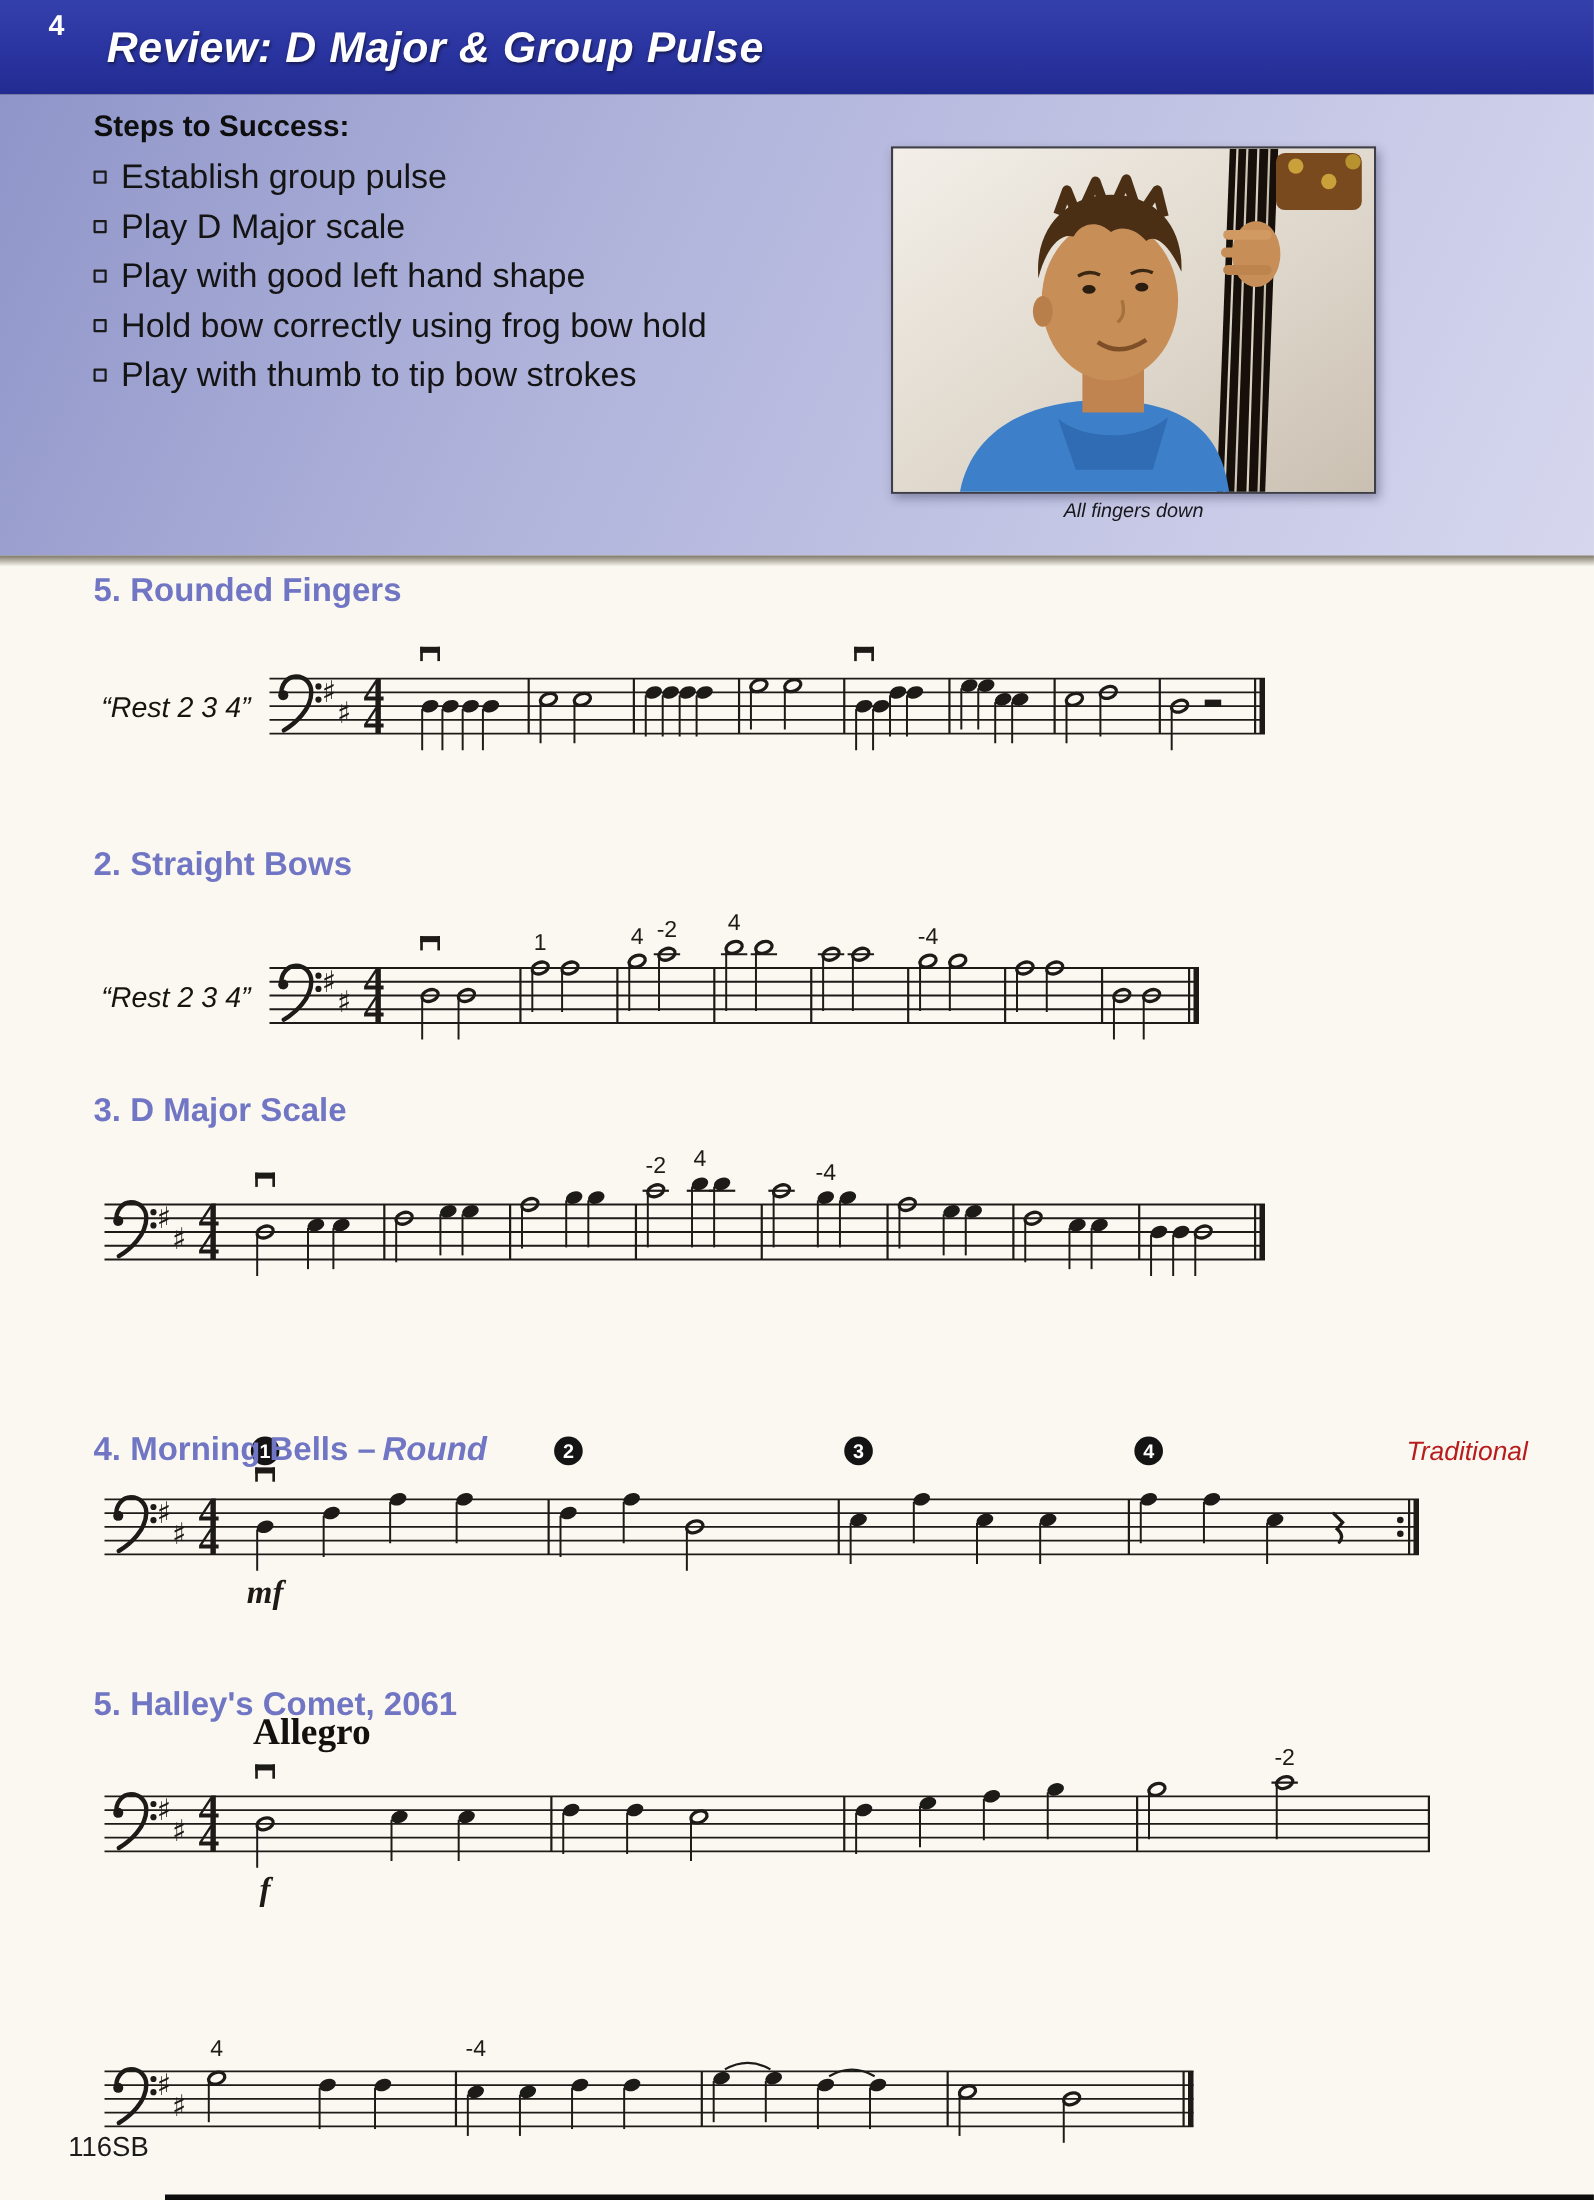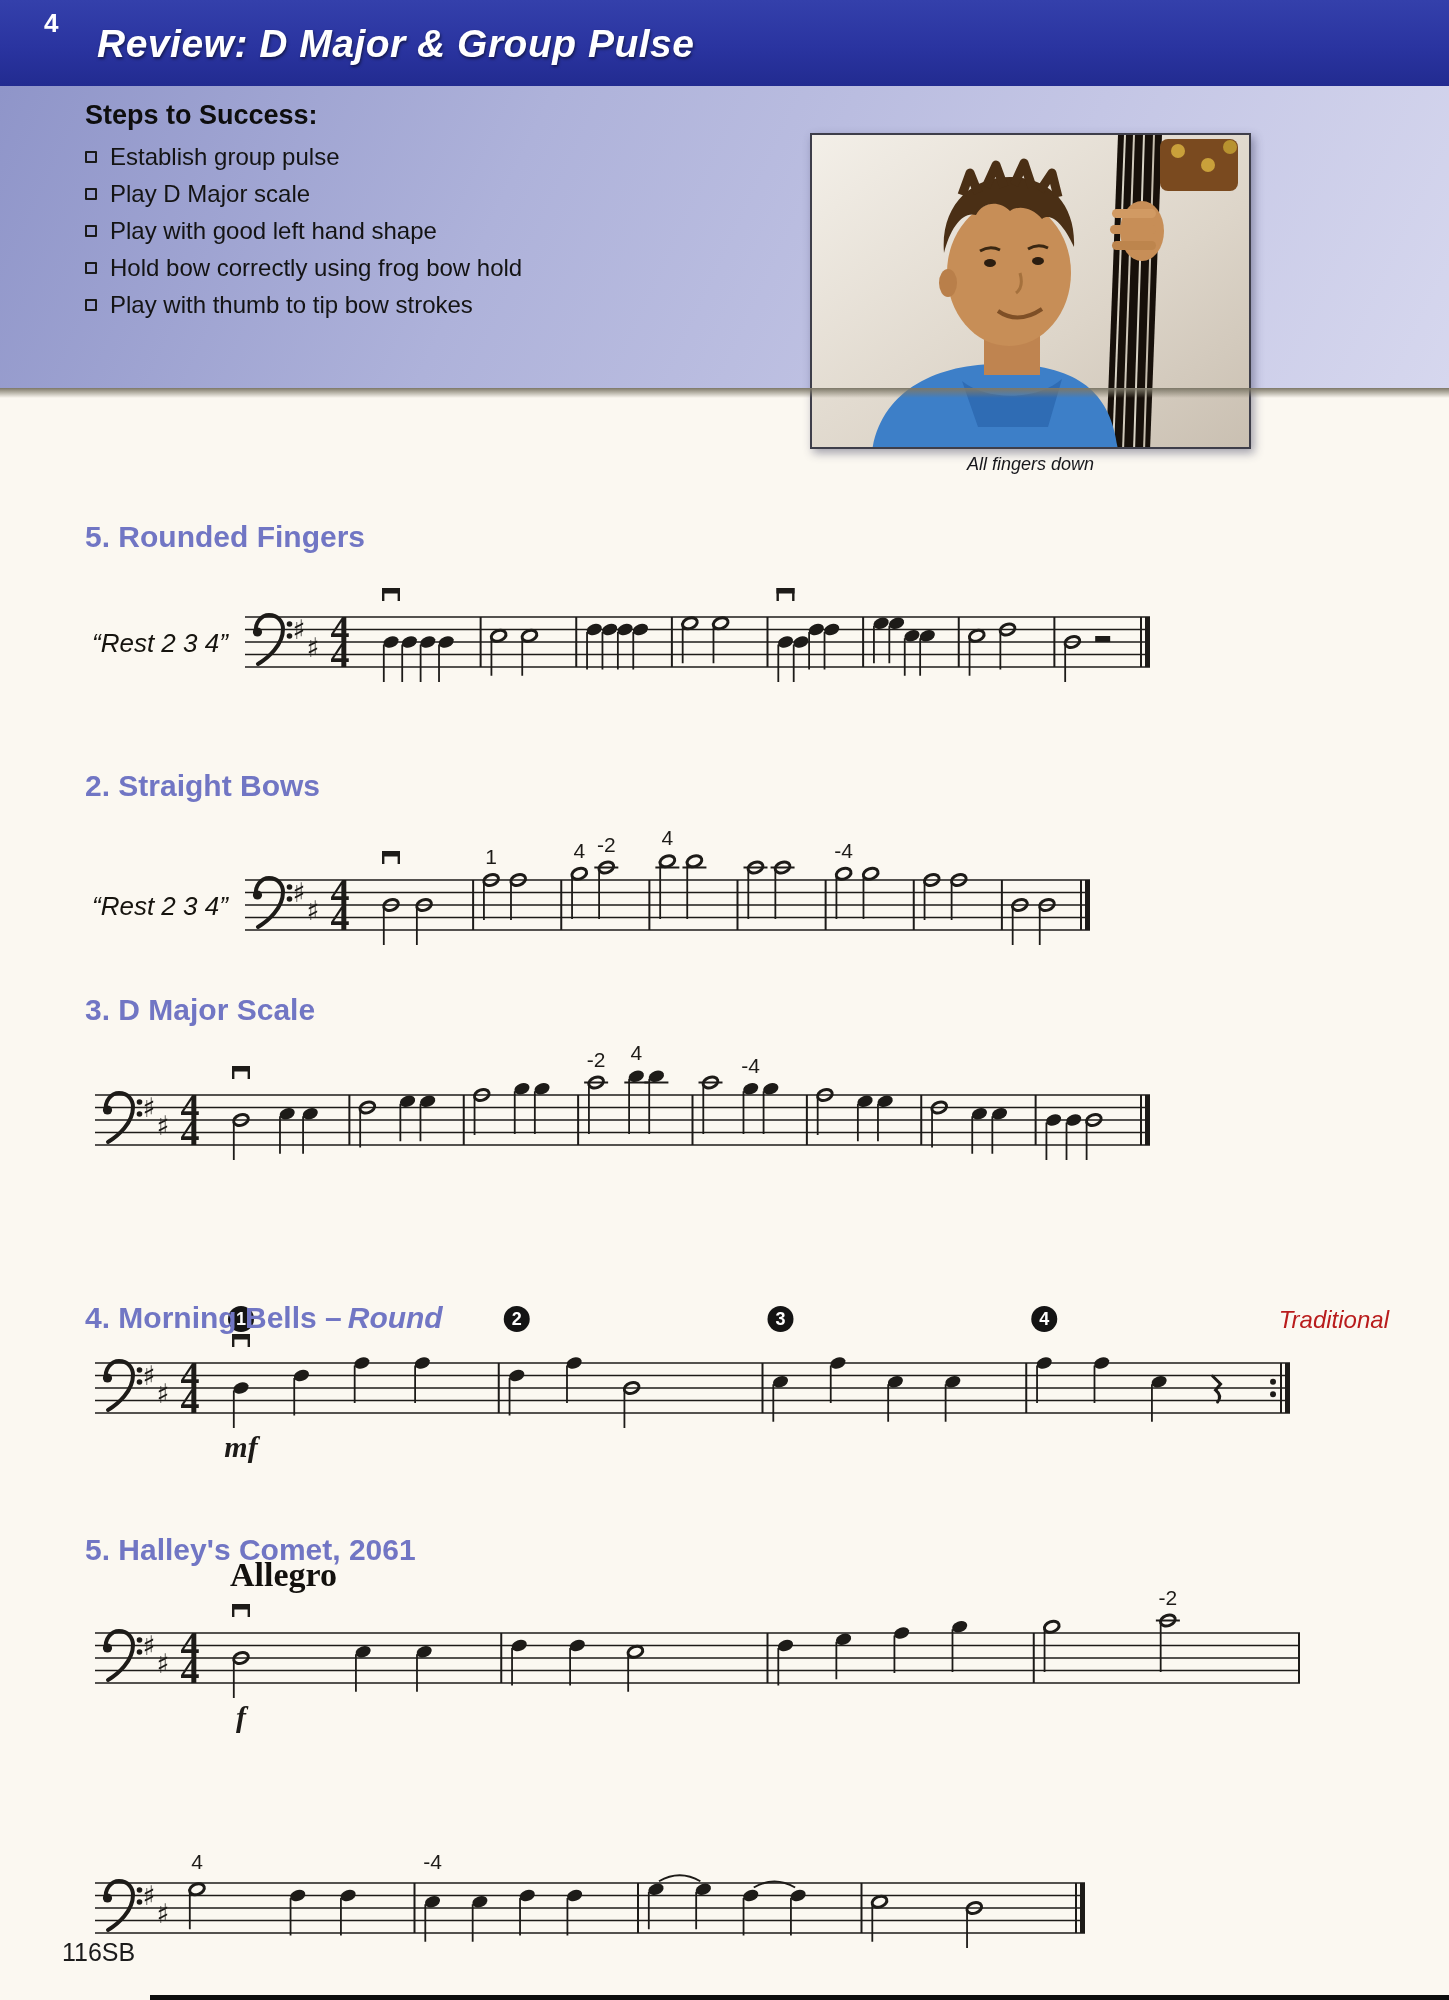--- a/index.html
+++ b/index.html
@@ -16,31 +16,31 @@
   .header::after {
     content:""; position:absolute; left:0; bottom:-9px; width:100%; height:9px;
     background:linear-gradient(180deg, rgba(40,40,40,0.65), rgba(40,40,40,0));
   }
   .pagenum { position:absolute; left:44px; top:8px; font-size:26px; font-weight:bold; }
   .header-title {
     position:absolute; left:97px; top:22px; font-size:39px; font-weight:bold;
     letter-spacing:0.5px; text-shadow:1px 2px 3px rgba(0,0,0,0.5);font-style:italic;
   }
   .panel {
-    position:absolute; left:0; top:86px; width:1449px; height:302px;
+    position:absolute; left:0; top:86px; width:1449px; height:419px;
     background:linear-gradient(115deg,#8f95c9 0%,#aeb2da 35%,#c4c6e5 70%,#d6d7ee 100%);
   }
   .panel::after {
     content:""; position:absolute; left:0; bottom:-10px; width:100%; height:10px;
     background:linear-gradient(180deg,#7d7868, rgba(125,120,104,0));
   }
   .steps { position:absolute; left:85px; top:14px; }
   .steps-heading { font-size:27px; font-weight:bold; color:#0e0e0e; margin:0 0 12px 0; }
   .steps-list { list-style:none; margin:0; padding:0; }
-  .steps-list li { font-size:24px; color:#141414; margin:9px 0; display:flex; align-items:center; }
+  .steps-list li { font-size:31px; color:#141414; margin:9px 0; display:flex; align-items:center; }
   .box { width:12px; height:12px; border:2.4px solid #1a1a1a; margin-right:13px; flex:none; border-radius:1px; }
   .photo-frame {
     position:absolute; left:810px; top:47px; width:441px; height:316px;
     border:2px solid #3e3e4a; background:#eae6df;
     box-shadow:3px 4px 9px rgba(50,50,85,0.45); overflow:hidden;
   }
   .photo-caption {
     position:absolute; left:808px; top:368px; width:445px; text-align:center;
     font-style:italic; font-size:18px; color:#17171c;
   }

